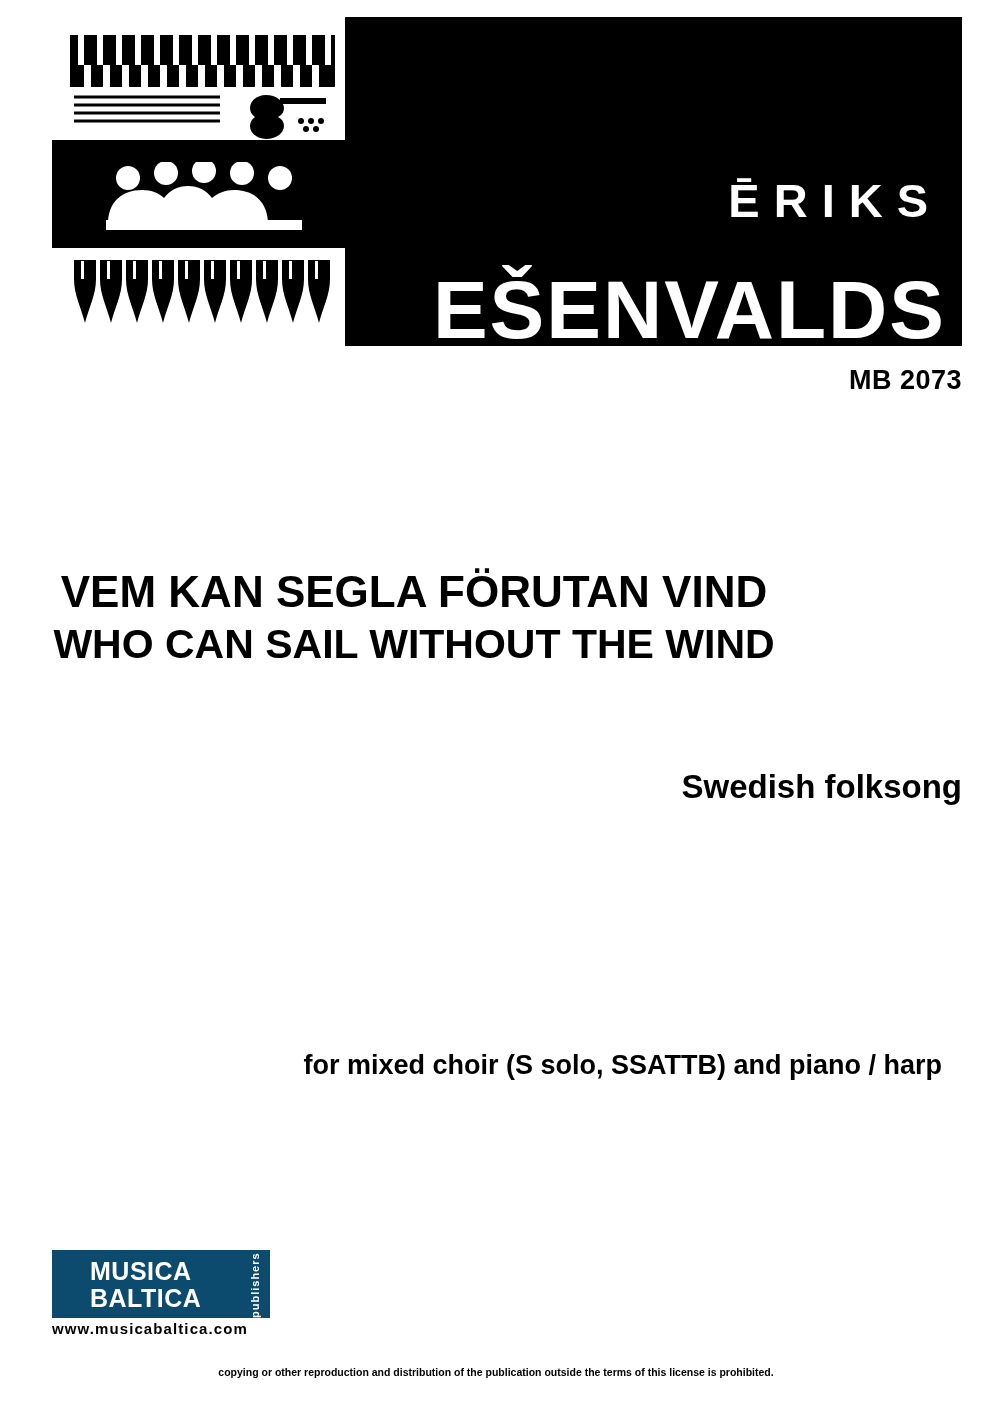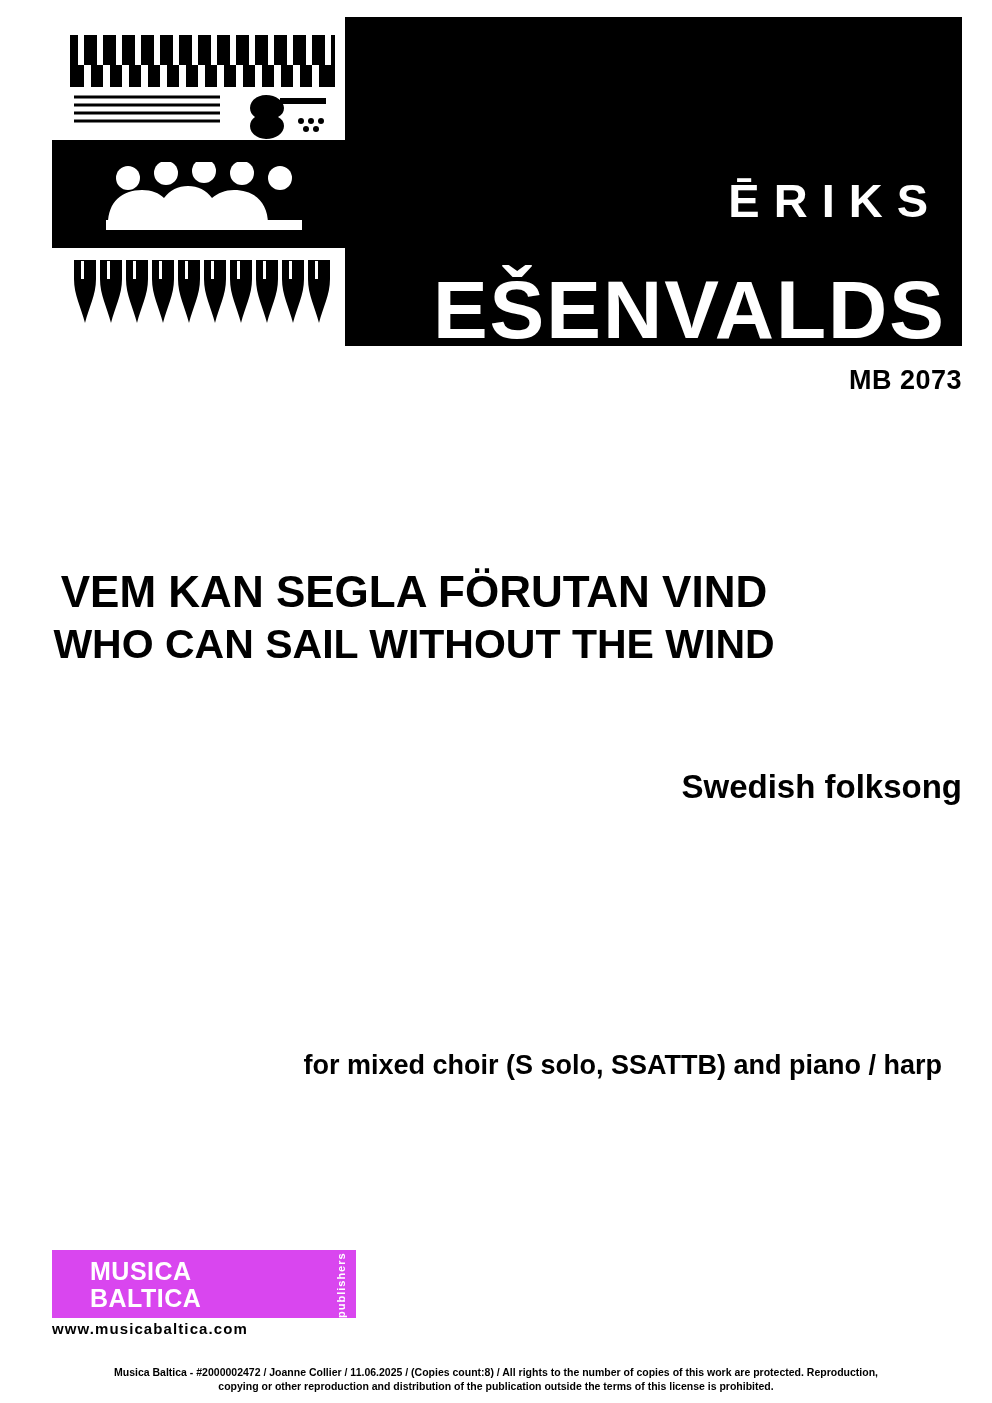--- a/index.html
+++ b/index.html
@@ -153,23 +153,23 @@
     position: absolute;
     left: 52px;
     top: 1250px;
     width: 258px;
     height: 90px;
   }
   .pub-box {
     position: absolute;
     left: 0;
     top: 0;
-    width: 304px;
+    width: 218px;
     height: 68px;
-    background: #d946ef;
+    background: #0c4a6e;
   }
   .pub-line1, .pub-line2 {
     position: absolute;
     left: 38px;
     color: #ffffff;
     font-size: 25px;
     font-weight: 700;
     letter-spacing: 0.5px;
     line-height: 1;
   }
@@ -364,15 +364,14 @@
 <div class="publisher">
   <div class="pub-box">
     <div class="pub-line1">MUSICA</div>
     <div class="pub-line2">BALTICA</div>
     <div class="pub-vertical">publishers</div>
   </div>
   <div class="pub-url">www.musicabaltica.com</div>
 </div>
 
 <div class="footer">
-  <div>Musica Baltica  - #2000002472 / Joanne Collier / 11.06.2025 / (Copies count:8) / All rights to the number of copies of this work are protected. Reproduction,</div>
   <div>copying or other reproduction and distribution of the publication outside the terms of this license is prohibited.</div>
 </div>
 
 </body></html>

